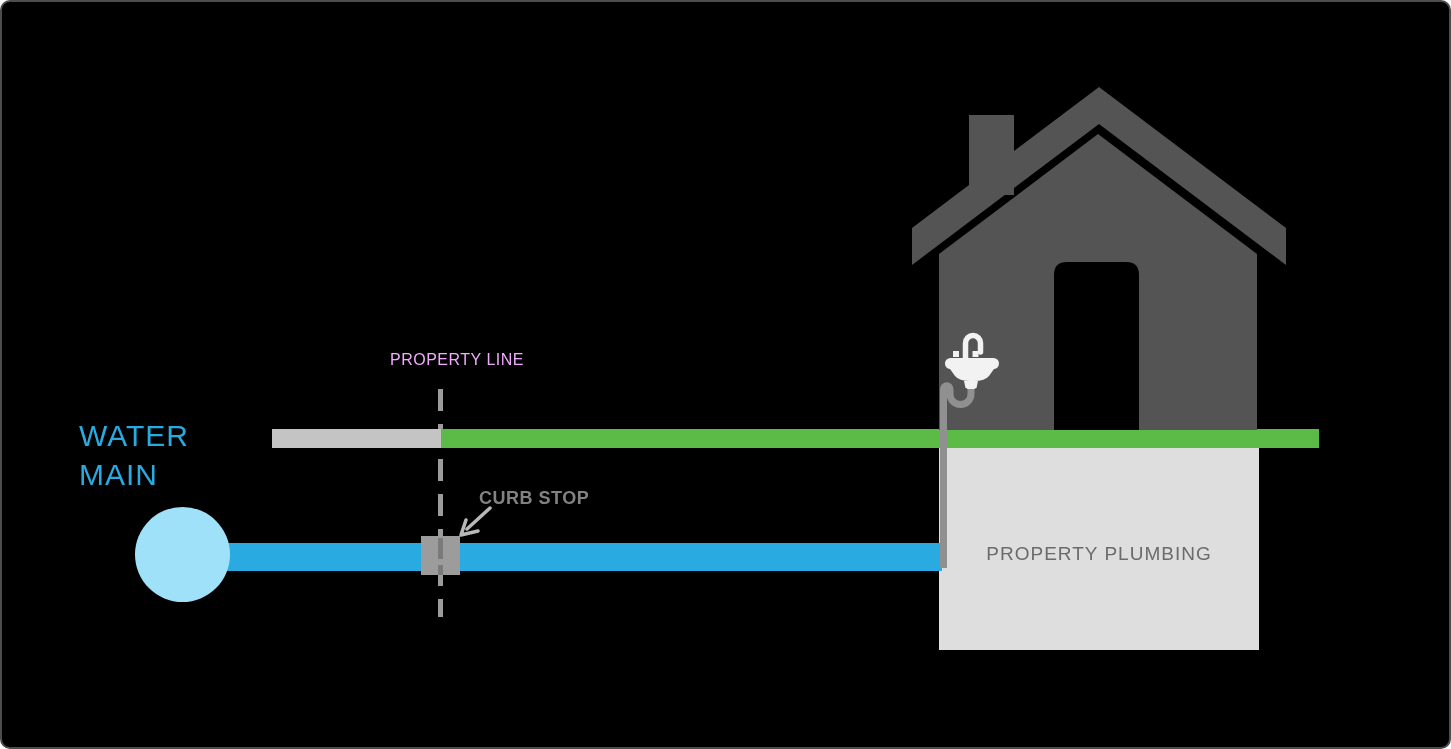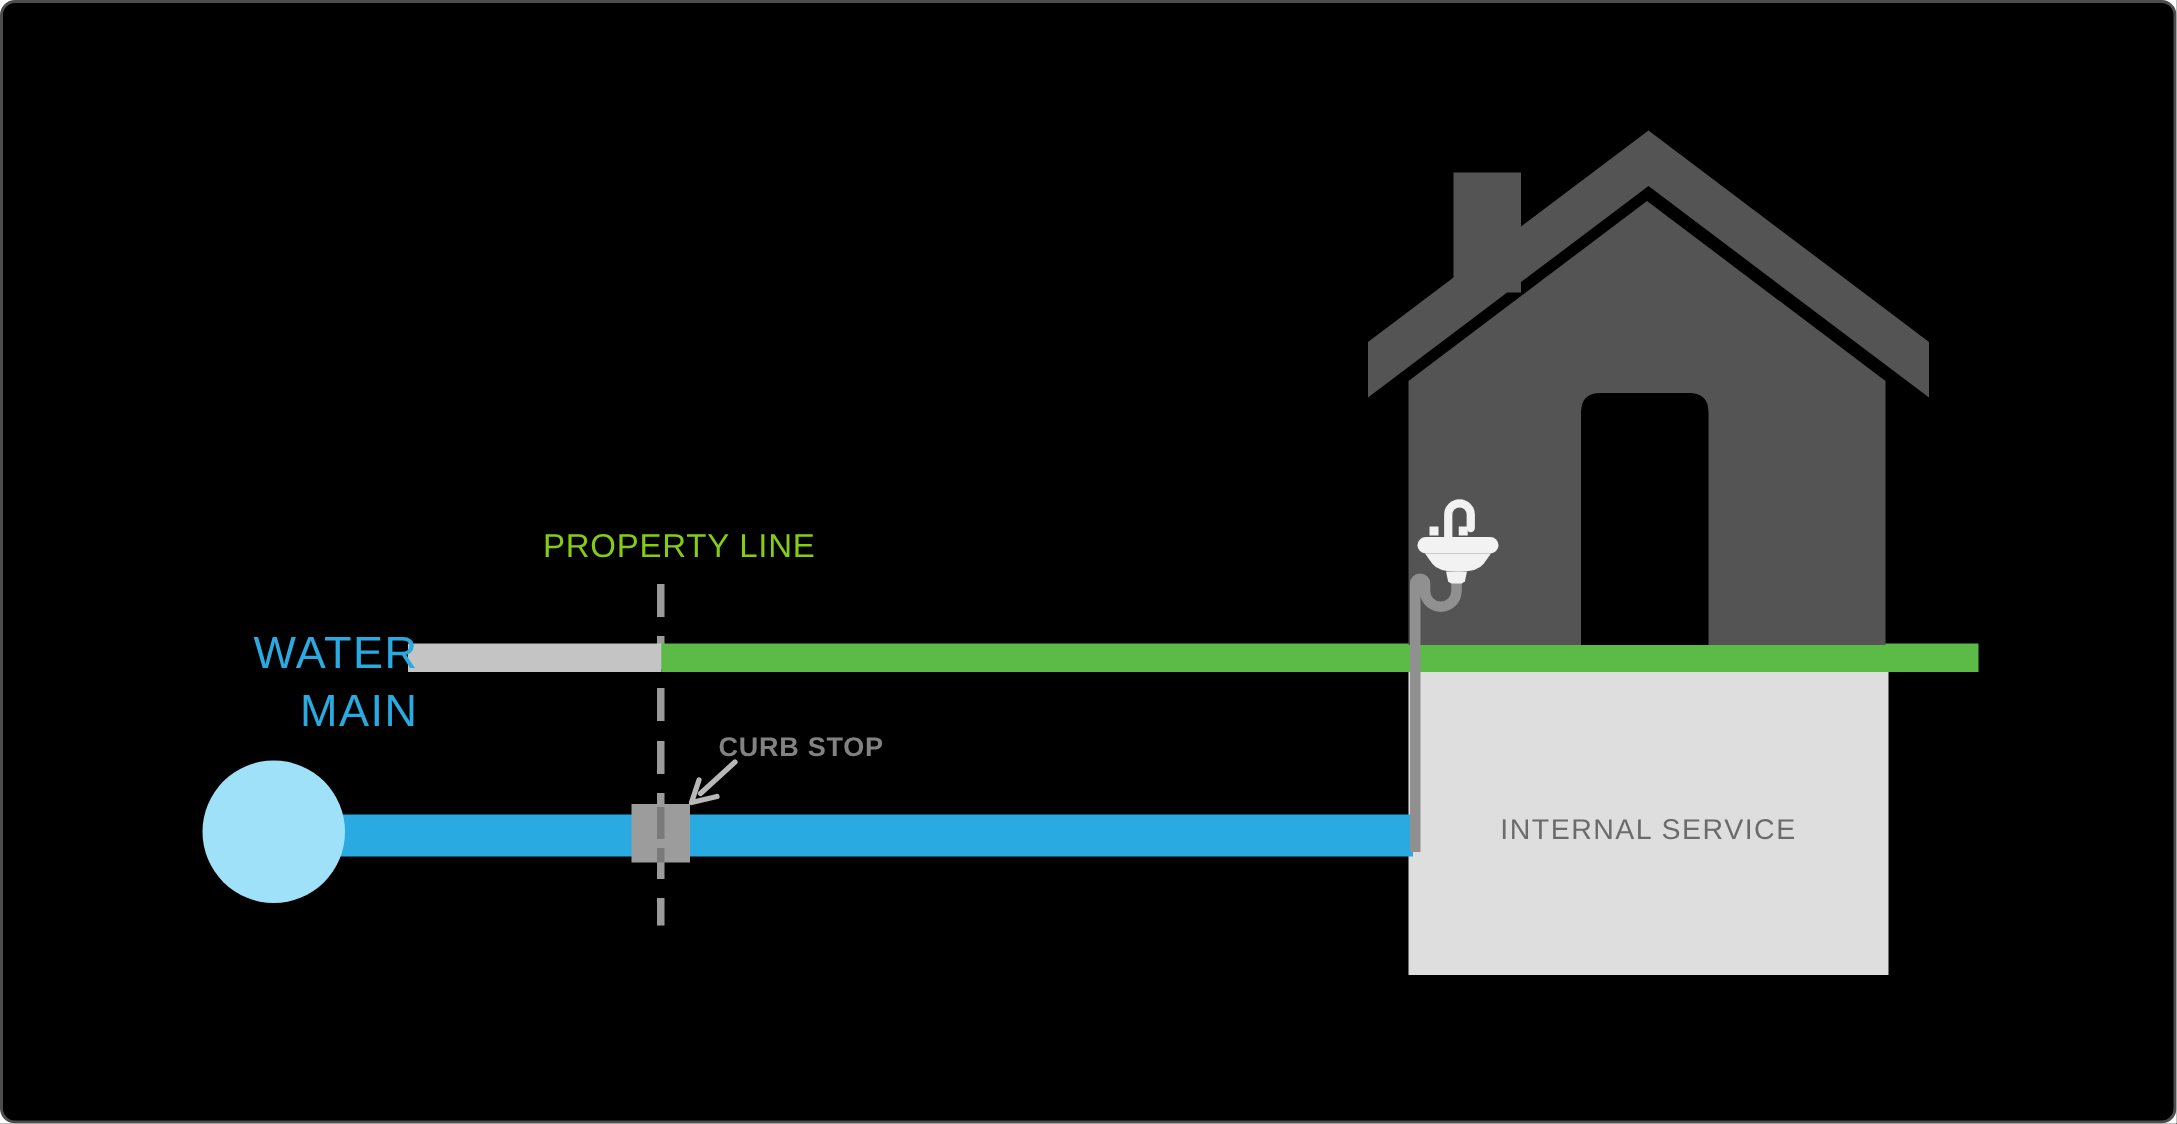--- a/index.html
+++ b/index.html
@@ -31,39 +31,39 @@
   #curb-stop-valve{left:419px;top:534px;width:39px;height:39px;background:#9C9C9C;}
   #curb-stop-valve .inner-dashes{
     position:absolute;left:17px;top:2px;width:5px;height:37px;
     background:repeating-linear-gradient(to bottom,#7A7A7A 0 21px,transparent 21px 27px);
   }
   
   #shape-layer{left:0;top:0;width:1451px;height:749px;pointer-events:none;}
   
   .lbl{white-space:nowrap;}
   #water-main-label{
-    left:77px;top:414px;width:200px;text-align:right;
+    left:77px;top:414px;width:200px;text-align:left;
     color:#29ABE2;font-size:30px;line-height:39px;letter-spacing:1px;
   }
-  #property-line-label{left:360px;top:349px;color:#84cc16;font-size:22px;letter-spacing:0.5px;}
+  #property-line-label{left:388px;top:349px;color:#f0abfc;font-size:16px;letter-spacing:0.5px;}
   #curb-stop-label{left:477px;top:486px;color:#828282;font-size:18px;letter-spacing:0.5px;font-weight:bold;}
   #service-line-label{left:516px;top:584px;color:#29ABE2;font-size:30px;letter-spacing:0.5px;}
 </style>
 </head>
 <body>
 
 <div id="canvas">
 
   <div class="abs" id="property-dashes"></div>
 
   <div class="abs" id="street-bar"></div>
   <div class="abs" id="grass-bar"></div>
 
   <div class="abs" id="foundation"></div>
-  <div class="abs lbl" id="internal-plumbing-label">INTERNAL SERVICE</div>
+  <div class="abs lbl" id="internal-plumbing-label">PROPERTY PLUMBING</div>
 
   <div class="abs" id="service-pipe"></div>
 
   <div class="abs" id="water-main-circle"></div>
 
   <div class="abs" id="curb-stop-valve">
     <div class="inner-dashes"></div>
   </div>
 
   <svg class="abs" id="shape-layer" viewBox="0 0 1451 749">

